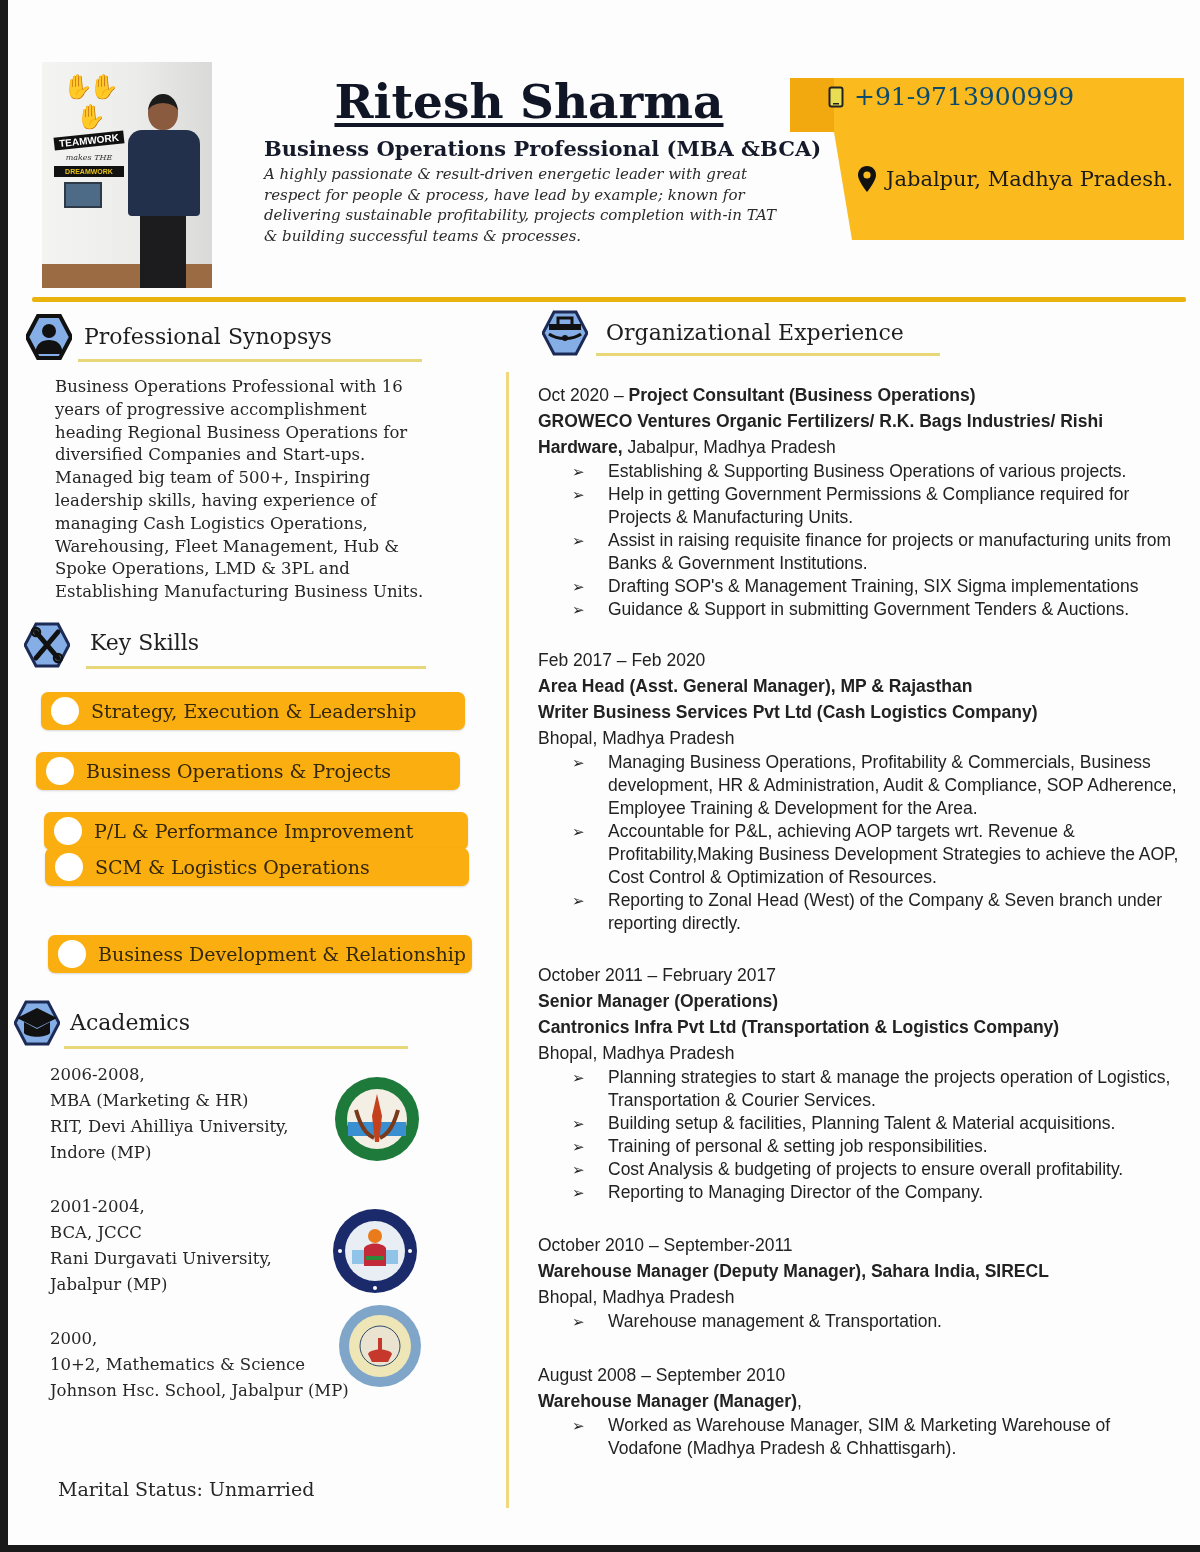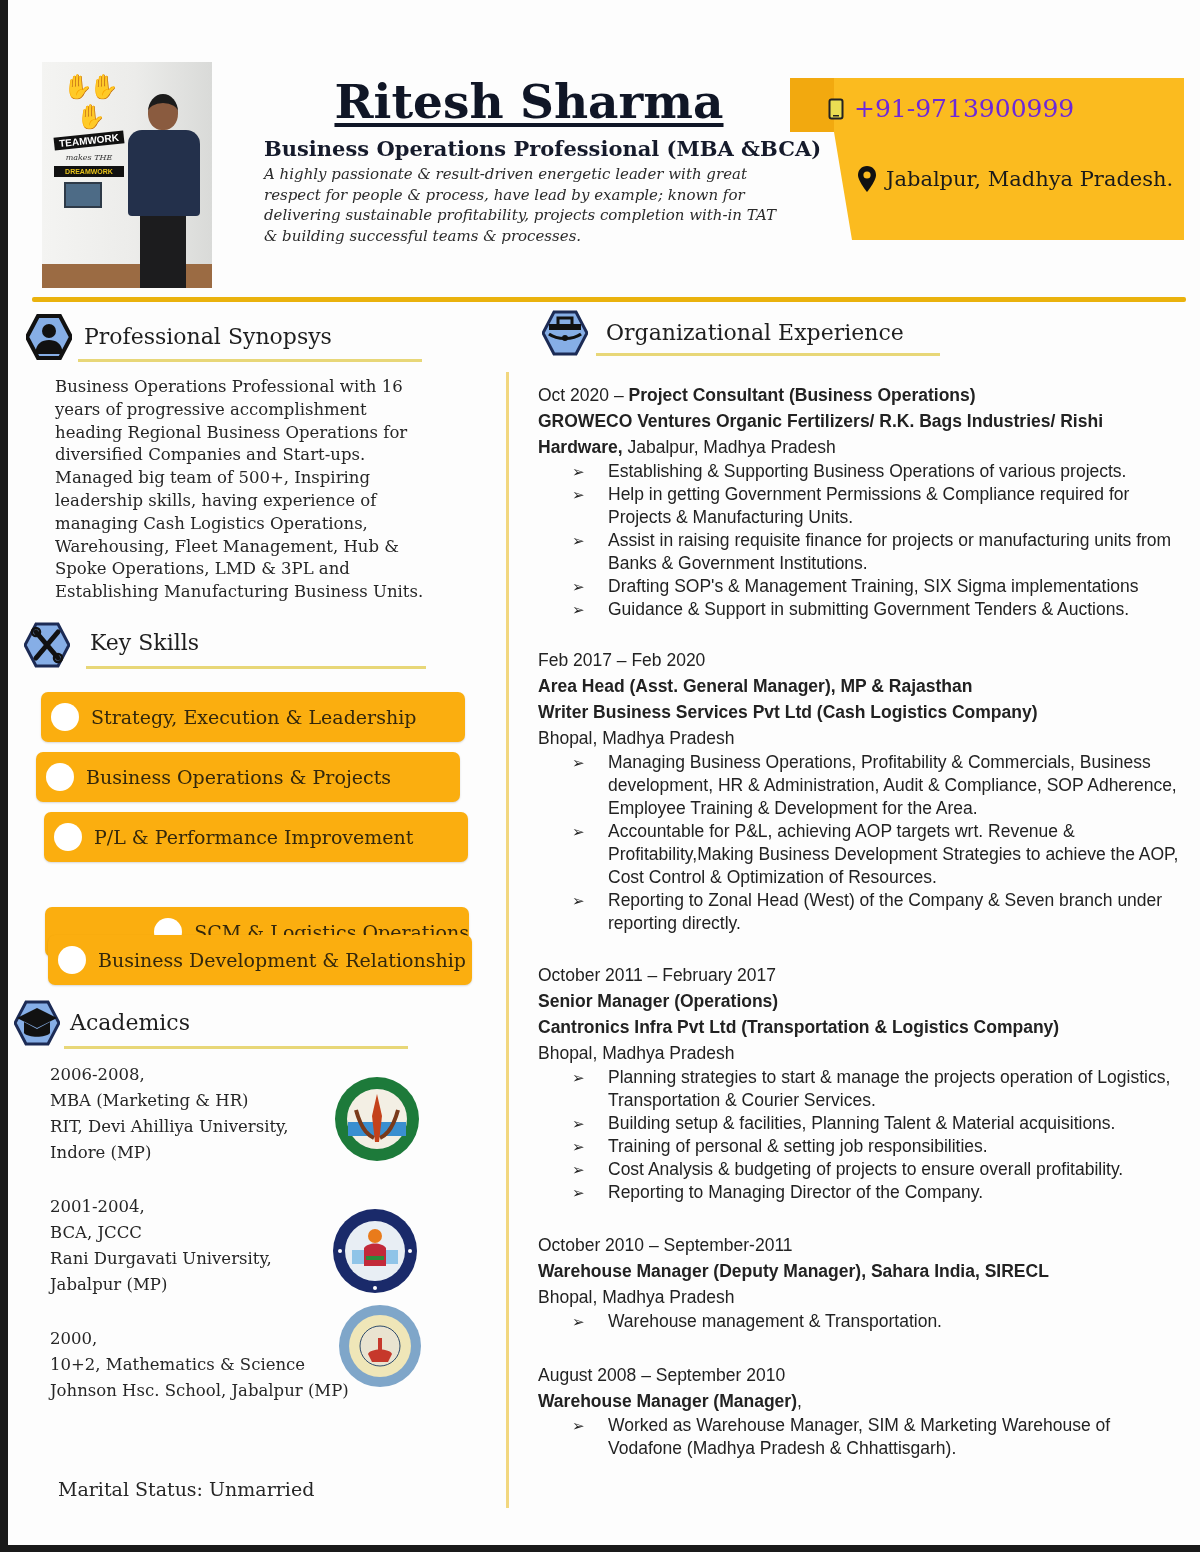--- a/index.html
+++ b/index.html
@@ -22,35 +22,35 @@
   .photo .legs { position: absolute; left: 16px; top: 124px; width: 46px; height: 72px; background: #1c1c1e; }
   .photo .floor { position: absolute; left: 0; bottom: 0; width: 100%; height: 24px; background: #9b6b43; }
   .name-wrap { left: 256px; top: 74px; width: 530px; text-align: center; font-size: 47px; font-weight: bold; color: #101626; text-decoration: underline; text-decoration-thickness: 4px; text-underline-offset: 5px; }
   .subtitle { left: 256px; top: 136px; font-size: 21px; font-weight: bold; color: #151a2b; white-space: nowrap; }
   .tagline { left: 256px; top: 164px; width: 520px; font-size: 15px; font-style: italic; line-height: 20.5px; color: #2a2a2a; }
 
   
   .contact { left: 782px; top: 78px; width: 394px; height: 162px; }
   .contact svg.bg { position: absolute; left: 0; top: 0; }
   .c-row { position: absolute; display: flex; align-items: center; white-space: nowrap; }
-  .c-phone { left: 38px; top: 16px; font-size: 25px; color: #6d28d9; }
+  .c-phone { left: 38px; top: 4px; font-size: 25px; color: #0c4a6e; }
   .c-email { left: 54px; top: 48px; font-size: 21px; font-style: italic; color: #2a1f78; text-decoration: underline; }
   .c-loc { left: 68px; top: 88px; font-size: 21px; color: #1a1a1a; }
   .c-icon { display: inline-flex; align-items: center; justify-content: center; margin-right: 10px; }
 
   .hrule { left: 24px; top: 297px; width: 1154px; height: 5px; background: #eab20d; border-radius: 2px; }
 
   
   .sec-icon { width: 46px; height: 46px; }
   .sec-title { font-size: 22px; color: #1e1e1e; white-space: nowrap; font-family: "DejaVu Serif", serif; }
   .sec-line { height: 3px; background: #e8d778; }
 
   .synopsis { left: 47px; top: 376px; width: 380px; font-size: 16.5px; line-height: 22.8px; color: #262626; }
 
-  .skill { position: absolute; height: 50px; background: #fbae0f; border-radius: 7px; display: flex; align-items: center; box-shadow: 0 1px 2px rgba(0,0,0,0.15); }
+  .skill { position: absolute; height: 38px; background: #fbae0f; border-radius: 7px; display: flex; align-items: center; box-shadow: 0 1px 2px rgba(0,0,0,0.15); }
   .skill .dot { width: 28px; height: 28px; border-radius: 50%; background: #ffffff; margin-left: 10px; margin-right: 12px; flex: none; }
   .skill .lbl { font-size: 19px; color: #33270c; white-space: nowrap; }
 
   .edu { position: absolute; left: 42px; font-size: 16.5px; line-height: 26px; color: #262626; }
   .seal { position: absolute; border-radius: 50%; }
 
   .personal { left: 50px; top: 1474px; font-size: 19px; line-height: 30px; color: #262626; }
   .personal sup { font-size: 10px; vertical-align: 7px; }
 
   
@@ -141,21 +141,21 @@
     <span class="lbl">Strategy, Execution &amp; Leadership</span>
   </div>
   <div class="skill" style="left:28px; top:752px; width:424px;">
     <span class="dot"></span>
     <span class="lbl">Business Operations &amp; Projects</span>
   </div>
   <div class="skill" style="left:36px; top:812px; width:424px;">
     <span class="dot"></span>
     <span class="lbl">P/L &amp; Performance Improvement</span>
   </div>
-  <div class="skill" style="left:37px; top:907px; width:424px;justify-content:flex-end;">
+  <div class="skill" style="left:37px; top:848px; width:424px;">
     <span class="dot"></span>
     <span class="lbl">SCM &amp; Logistics Operations</span>
   </div>
   <div class="skill" style="left:40px; top:935px; width:424px;">
     <span class="dot"></span>
     <span class="lbl">Business Development &amp; Relationship</span>
   </div>
 
   <div class="abs" style="left:6px; top:1000px;">
     <svg class="sec-icon" viewBox="0 0 46 46">

